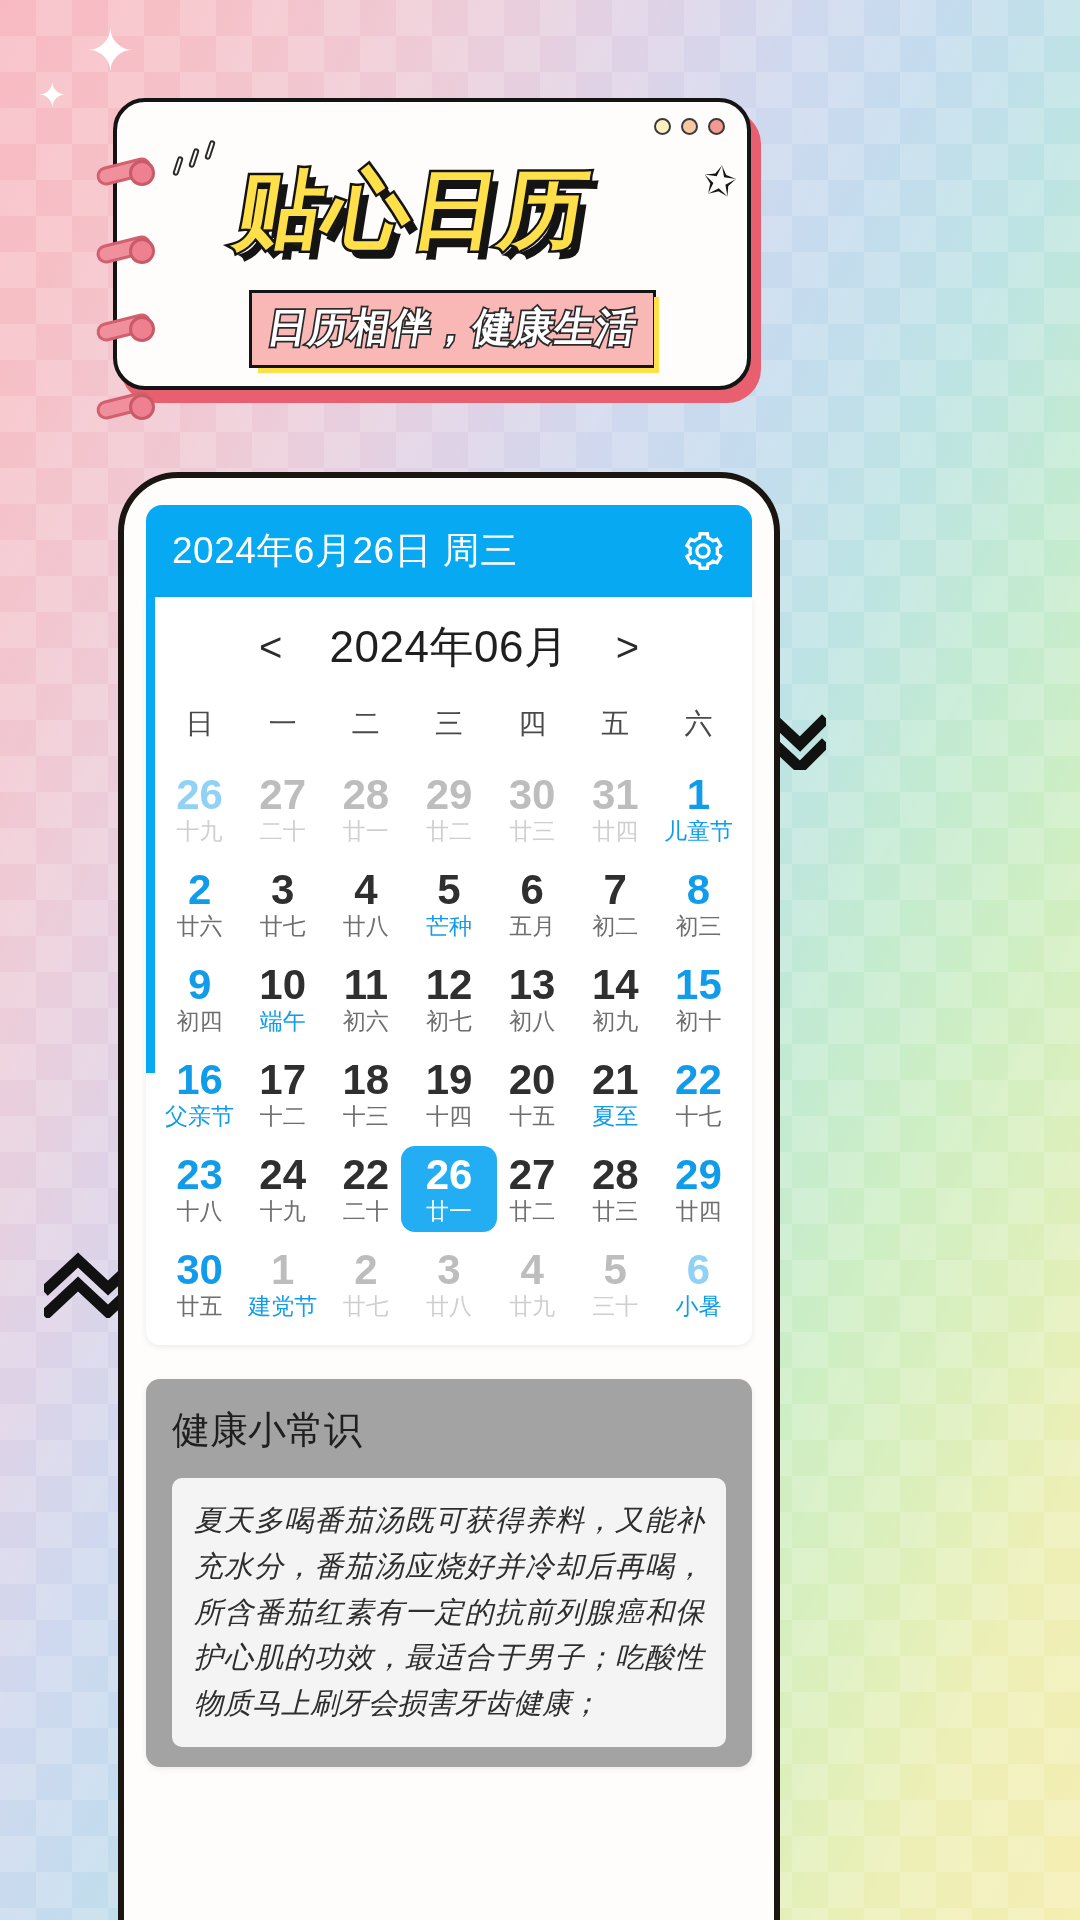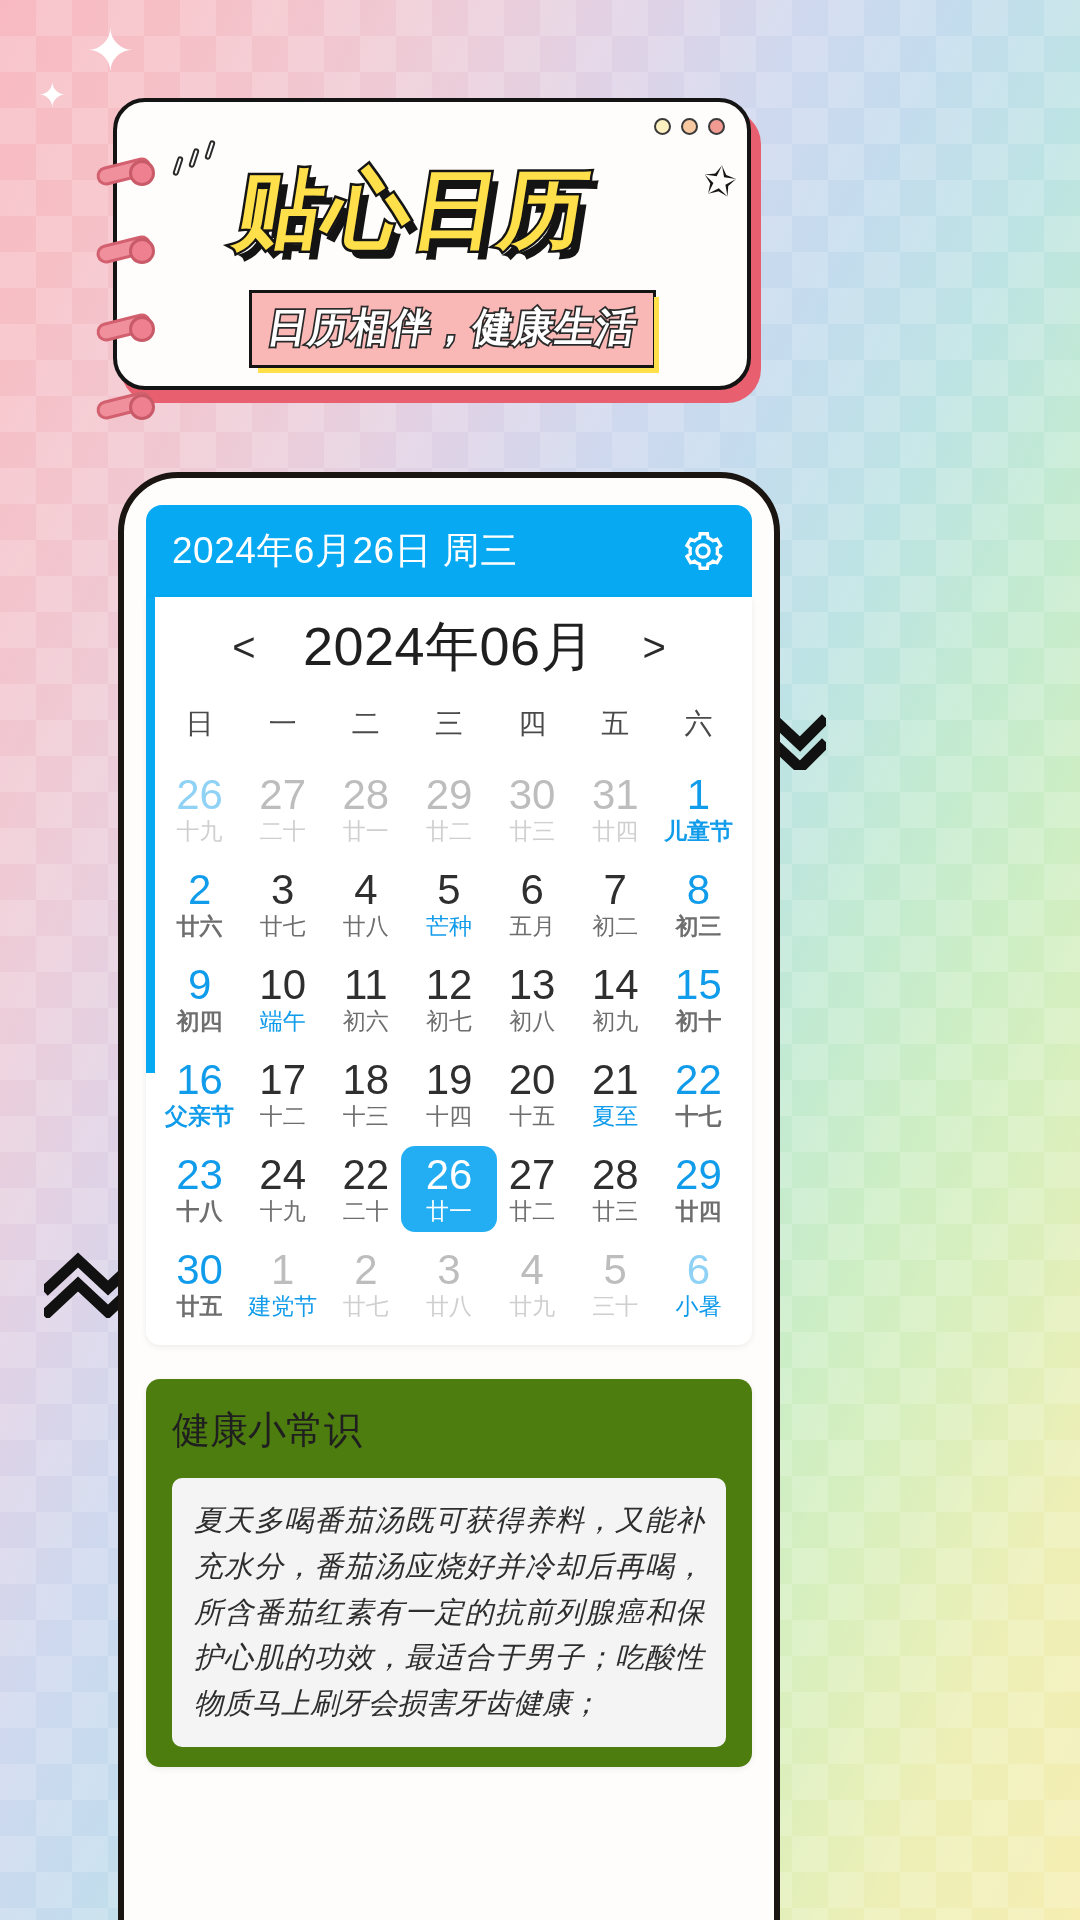--- a/index.html
+++ b/index.html
@@ -140,52 +140,52 @@
     position: absolute; left: 0; top: 0; width: 9px; height: 476px; background: #07a9f2;
   }
   .month-nav {
     display: flex; align-items: center; justify-content: center; gap: 42px;
     height: 100px;
   }
   .month-arrow {
     font-size: 40px; color: #2b2b2b; font-weight: 300;
     width: 34px; text-align: center; user-select: none;
   }
-  .month-label { font-size: 54px; color: #1f1f1f; letter-spacing: .5px; }
+  .month-label { font-size: 44px; color: #1f1f1f; letter-spacing: .5px; }
 
   .weekdays, .week-row { display: grid; grid-template-columns: repeat(7, 1fr); }
   .weekdays { padding: 8px 12px 4px 12px; }
   .wd { text-align: center; font-size: 28px; color: #4a4a4a; }
 
   .grid { padding: 14px 12px 0 12px; }
   .cell {
     height: 95px; display: flex; flex-direction: column;
     align-items: center; justify-content: center; gap: 2px;
     position: relative;
   }
-  .cell .num { font-size: 42px; font-weight: 400; line-height: 1.05; }
+  .cell .num { font-size: 42px; font-weight: 700; line-height: 1.05; }
   .cell .lun { font-size: 23px; line-height: 1.05; }
 
   .c-dark .num { color: #2f2f2f; }
   .c-dark .lun { color: #6e6e6e; }
   .c-blue .num { color: #119ceb; }
-  .c-blue .lun { color: #6e6e6e; font-weight: bold; }
+  .c-blue .lun { color: #6e6e6e; }
   .c-mute .num { color: #bdbdbd; }
   .c-mute .lun { color: #cfcfcf; }
   .c-mutelight .num { color: #8fd2f5; }
   .c-mutelight .lun { color: #cfcfcf; }
   .lun-blue { color: #119ceb !important; }
   .cell.selected .pill {
     position: absolute; left: 50%; top: 50%; transform: translate(-50%,-50%);
     width: 96px; height: 86px; background: #23aef4; border-radius: 14px;
   }
   .cell.selected .num, .cell.selected .lun { color: #fff !important; position: relative; }
 
   
-  .health-card { margin: 34px 22px 0 22px; background: #4d7c0f; border-radius: 14px; padding: 26px 26px 20px 26px;
+  .health-card { margin: 34px 22px 0 22px; background: #a3a3a3; border-radius: 14px; padding: 26px 26px 20px 26px;
                  box-shadow: 0 2px 6px rgba(0,0,0,.07); }
   .health-title { font-size: 38px; color: #1f1f1f; font-weight: 400; }
   .health-box {
     margin-top: 22px; background: #f4f4f4; border-radius: 10px;
     padding: 20px 22px; font-size: 29px; line-height: 1.58; color: #2e2e2e;
     text-align: justify;
     font-style: italic;
   }
 
   

